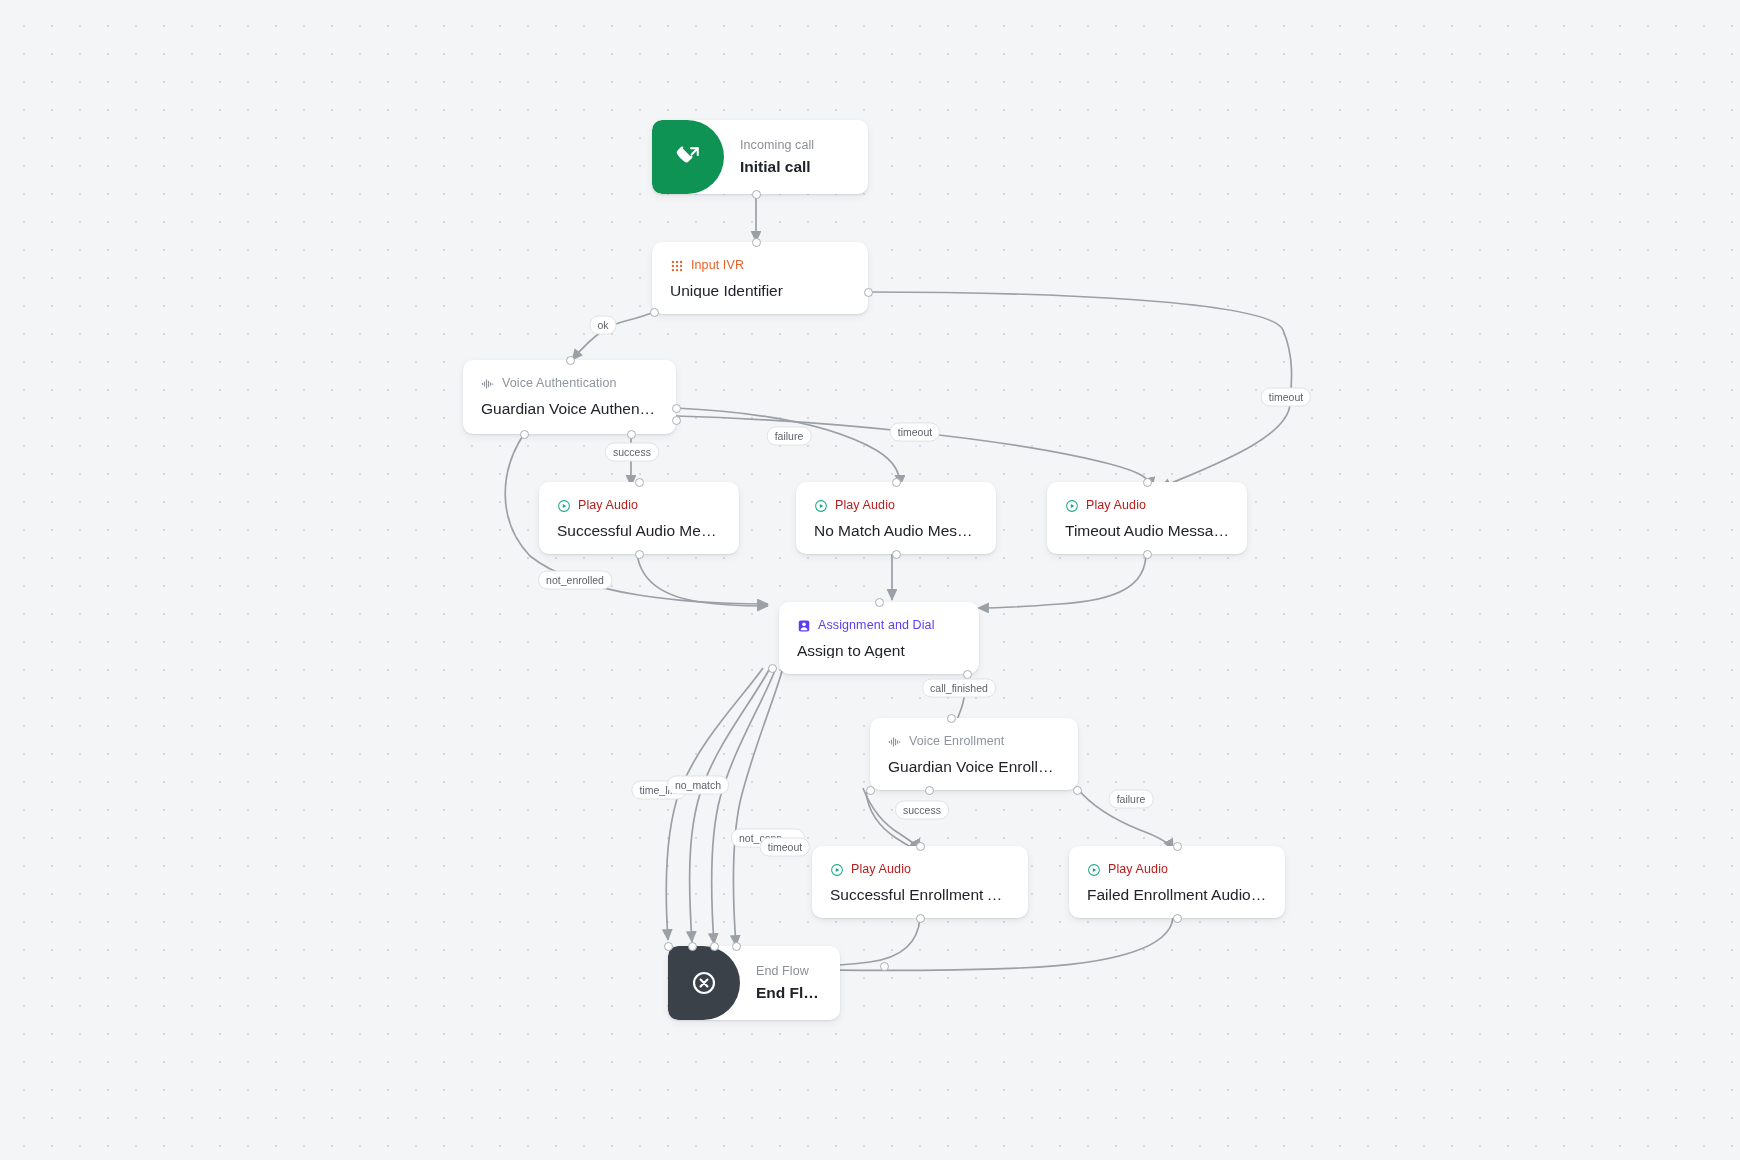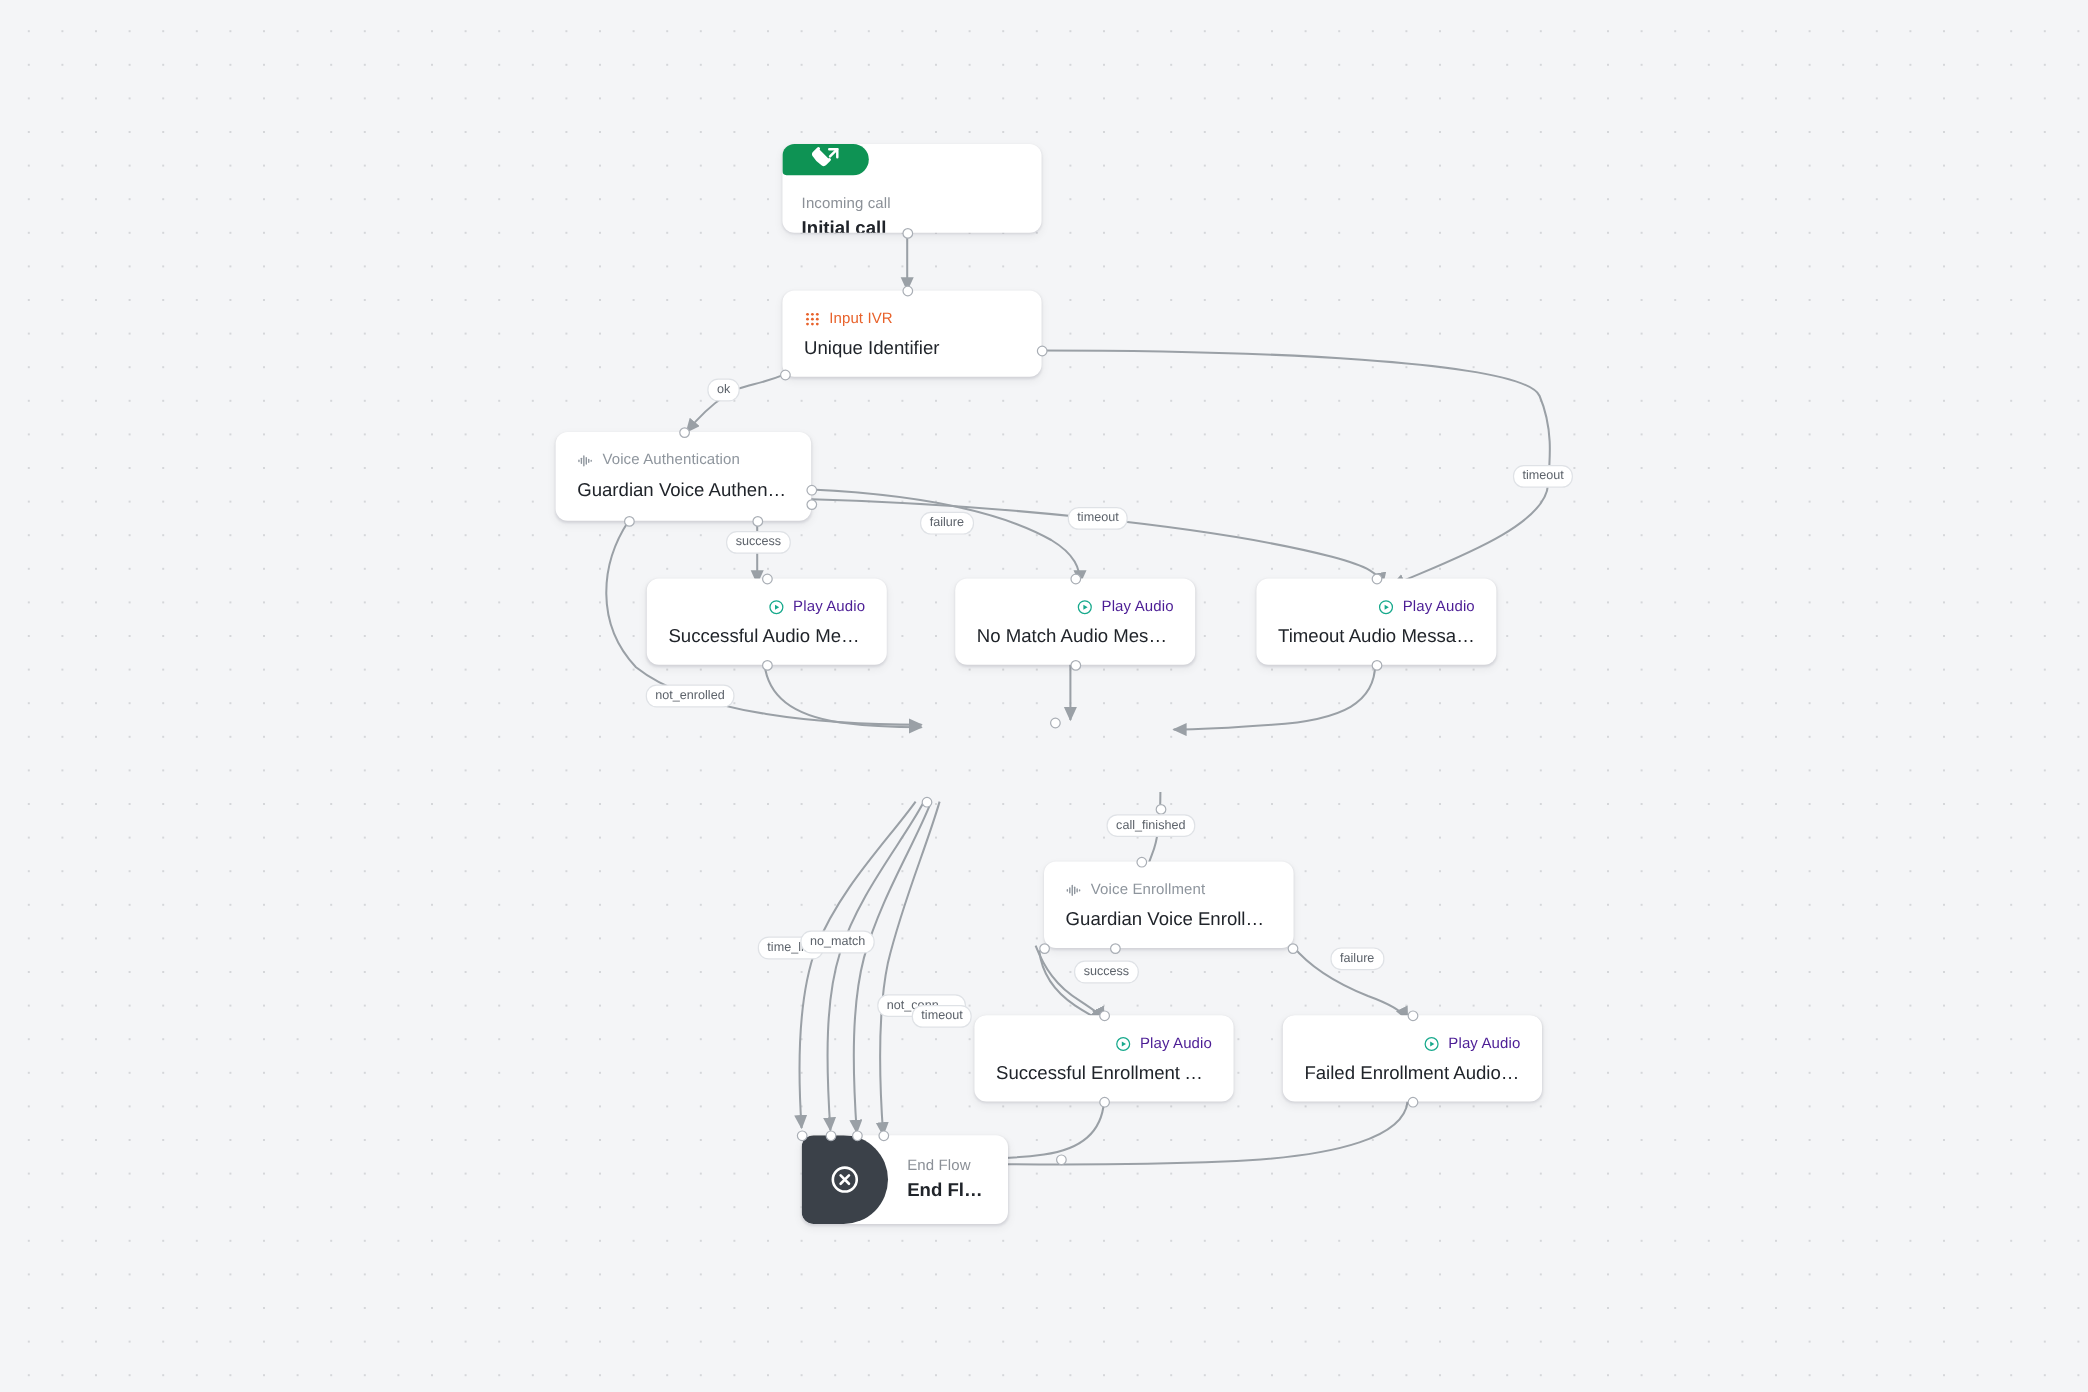--- a/index.html
+++ b/index.html
@@ -83,21 +83,21 @@
     border-bottom-right-radius: 38px;
   }
   .glyph-panel.green { background: #0e9354; }
   .glyph-panel.dark  { background: #3b4149; }
   .terminal .node-body { padding-left: 16px; }
   .terminal .node-kicker { margin-bottom: 4px; color: #8b9097; }
 
   
   .k-ivr    { color: #e8622b; }
   .k-voice  { color: #8e959d; }
-  .k-audio  { color: #4c1d95; justify-content: flex-end; }
+  .k-audio  { color: #b91c1c; }
   .k-assign { color: #5b3df5; }
 
   
   .kicon { display: inline-flex; width: 14px; height: 14px; flex: 0 0 14px; }
   .kicon svg { width: 14px; height: 14px; display: block; }
 
   
   .port {
     position: absolute;
     width: 9px; height: 9px;
@@ -176,21 +176,21 @@
       <path d="M1077,788 C1090,804 1110,818 1140,830 C1162,838 1170,844 1173,850"></path>
 
       <path d="M920,918 C918,944 900,958 870,962 C840,966 820,966 806,966"></path>
 
       <path d="M1173,918 C1170,946 1120,964 1020,968 C920,972 850,970 808,970"></path>
     </g>
   </svg>
 
   <div id="node-layer">
 
-    <div class="node terminal" style="left:652px; top:120px; width:216px; height:74px;flex-direction:column;">
+    <div class="node terminal" style="left:652px; top:120px; width:216px; height:74px;">
       <div class="glyph-panel green">
         <svg viewBox="0 0 24 24" width="26" height="26" fill="none" stroke="#ffffff" stroke-width="1.9" stroke-linecap="round" stroke-linejoin="round">
           <path d="M6.5 3.5 L3.2 6.8 c-.5.5-.6 1.3-.2 1.9 1.6 2.8 3.9 5.1 6.7 6.8.6.4 1.4.3 1.9-.2l3.3-3.3" fill="#ffffff" stroke="#ffffff" stroke-width="2.4"></path>
           <path d="M21 4 L15.4 9.6"></path>
           <path d="M21 10.2 L21 4 L14.8 4"></path>
         </svg>
       </div>
       <div class="node-body">
         <div class="node-kicker">
           <span>Incoming call</span>
@@ -299,20 +299,35 @@
             </svg>
           </span>
           <span>Play Audio</span>
         </div>
         <div class="node-title">Timeout Audio Message</div>
       </div>
     </div>
     <div class="port" style="left:1143px; top:478px;"></div>
     <div class="port" style="left:1143px; top:550px;"></div>
 
+    <div class="node" style="left:779px; top:602px; width:200px; height:72px;">
+      <div class="node-body">
+        <div class="node-kicker k-assign">
+          <span class="kicon">
+            <svg viewBox="0 0 24 24">
+              <rect x="3" y="2.5" width="18" height="19" rx="3.6" fill="#5b3df5"></rect>
+              <circle cx="12" cy="9.2" r="3.1" fill="#ffffff"></circle>
+              <path d="M6.2 19.3 c0-3.3 2.6-5.1 5.8-5.1 s5.8 1.8 5.8 5.1 z" fill="#ffffff"></path>
+            </svg>
+          </span>
+          <span>Assignment and Dial</span>
+        </div>
+        <div class="node-title">Assign to Agent</div>
+      </div>
+    </div>
     <div class="port" style="left:875px; top:598px;"></div>
     <div class="port" style="left:963px; top:670px;"></div>
     <div class="port" style="left:768px; top:664px;"></div>
     <div class="edge-label" style="left:959px; top:688px;text-align:center;">call_finished</div>
     <div class="edge-label" style="left:659px; top:790px;">time_li...</div>
     <div class="edge-label" style="left:698px; top:761px;margin-top:24px;">no_match</div>
     <div class="edge-label" style="left:768px; top:838px;">not_connected</div>
     <div class="edge-label" style="left:785px; top:847px;">timeout</div>
 
     <div class="node" style="left:870px; top:718px; width:208px; height:72px;">

